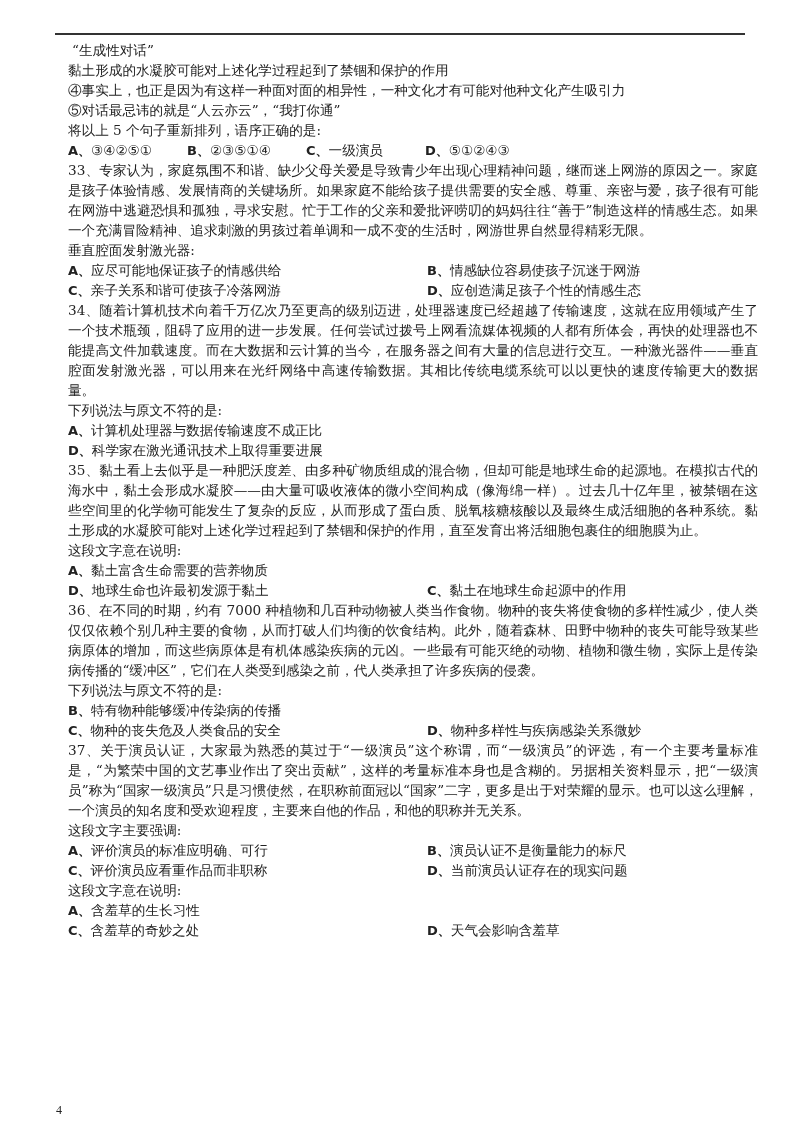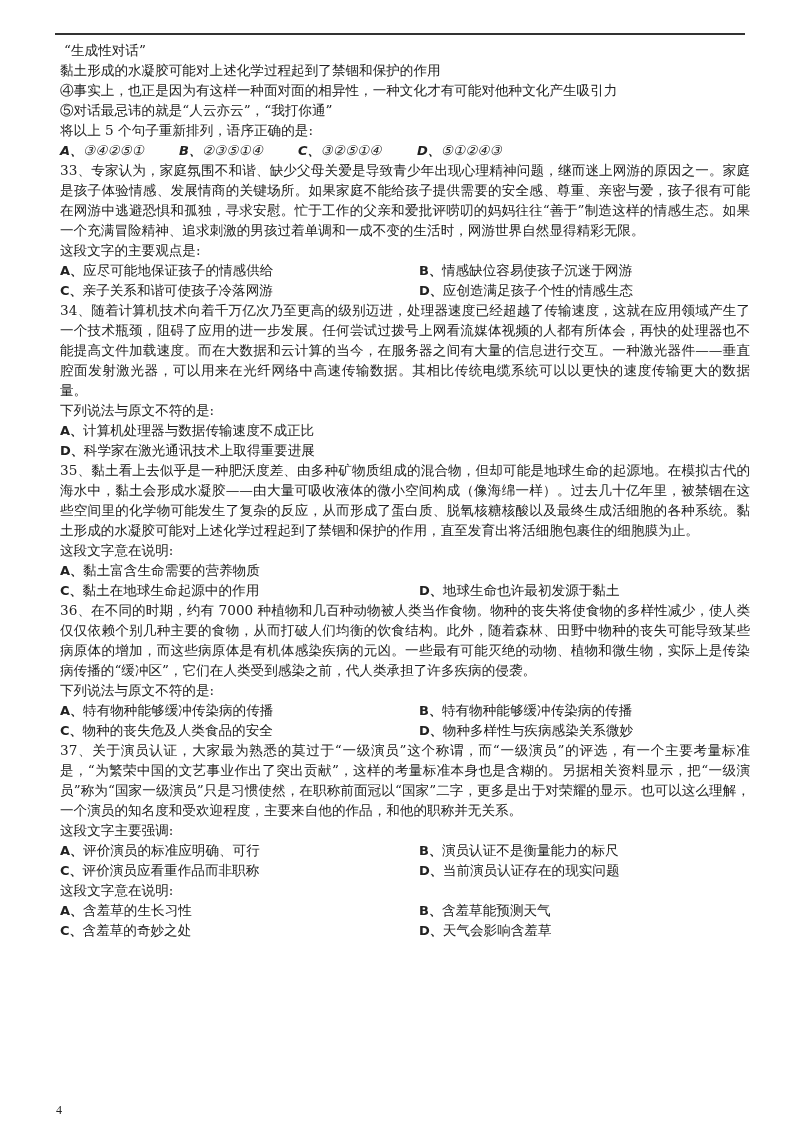--- a/index.html
+++ b/index.html
@@ -1,26 +1,26 @@
 <!DOCTYPE html>
 <html><head>
 <meta charset="utf-8">
 <style>
   html, body { margin: 0; padding: 0; background: #ffffff; }
   body { width: 800px; height: 1132px; position: relative; overflow: hidden;
          font-family: "DejaVu Serif", "Liberation Serif", serif; color: #222; }
   .rule { position: absolute; left: 55px; top: 33px; width: 690px; height: 2px; background: #333; }
-  .content { position: absolute; left: 60px; top: 40px; width: 690px;
+  .content { position: absolute; left: 68px; top: 40px; width: 690px;
              font-size: 13.6px; line-height: 20px; }
   .line { white-space: nowrap; height: 20px; }
   .para { text-align: justify; text-align-last: left; word-break: break-all; }
   .opt-row { display: flex; height: 20px; white-space: nowrap; gap: 28px; }
   .opt-row .opt { width: 337px; }
   .inline-opts { display: flex; height: 20px; white-space: nowrap; }
-  .inline-opts .opt { width: 119px; font-style: italic; }
+  .inline-opts .opt { width: 119px; }
   .lbl { font-family: "DejaVu Sans", "Liberation Sans", sans-serif; font-weight: bold; font-size: 13px; }
   .page-num { position: absolute; left: 56px; top: 1103px; font-size: 12px;
               font-family: "Liberation Serif", serif; }
   .q { }
 </style>
 </head>
 <body>
 
 <div class="rule"></div>
 
@@ -28,28 +28,28 @@
 
   <section>
     <div class="line" style="padding-left:4px">“生成性对话”</div>
     <div class="line">黏土形成的水凝胶可能对上述化学过程起到了禁锢和保护的作用</div>
     <div class="line">④事实上，也正是因为有这样一种面对面的相异性，一种文化才有可能对他种文化产生吸引力</div>
     <div class="line">⑤对话最忌讳的就是“人云亦云”，“我打你通”</div>
     <div class="line">将以上 5 个句子重新排列，语序正确的是:</div>
     <div class="inline-opts">
       <div class="opt"><span class="lbl">A、</span><span>③④②⑤①</span></div>
       <div class="opt"><span class="lbl">B、</span><span>②③⑤①④</span></div>
-      <div class="opt"><span class="lbl">C、</span><span>③②⑤①④</span></div>
+      <div class="opt"><span class="lbl">C、</span><span>一级演员</span></div>
       <div class="opt"><span class="lbl">D、</span><span>⑤①②④③</span></div>
     </div>
   </section>
 
   <section class="q">
     <div class="para"><span>33、</span><span>专家认为，家庭氛围不和谐、缺少父母关爱是导致青少年出现心理精神问题，继而迷上网游的原因之一。家庭是孩子体验情感、发展情商的关键场所。如果家庭不能给孩子提供需要的安全感、尊重、亲密与爱，孩子很有可能在网游中逃避恐惧和孤独，寻求安慰。忙于工作的父亲和爱批评唠叨的妈妈往往“善于”制造这样的情感生态。如果一个充满冒险精神、追求刺激的男孩过着单调和一成不变的生活时，网游世界自然显得精彩无限。</span></div>
-    <div class="line">这段文字的主要观点是:</div>
+    <div class="line">垂直腔面发射激光器:</div>
     <div class="opt-row">
       <div class="opt"><span class="lbl">A、</span><span>应尽可能地保证孩子的情感供给</span></div>
       <div class="opt"><span class="lbl">B、</span><span>情感缺位容易使孩子沉迷于网游</span></div>
     </div>
     <div class="opt-row">
       <div class="opt"><span class="lbl">C、</span><span>亲子关系和谐可使孩子冷落网游</span></div>
       <div class="opt"><span class="lbl">D、</span><span>应创造满足孩子个性的情感生态</span></div>
     </div>
   </section>
 
@@ -64,30 +64,29 @@
     </div>
   </section>
 
   <section class="q">
     <div class="para"><span>35、</span><span>黏土看上去似乎是一种肥沃度差、由多种矿物质组成的混合物，但却可能是地球生命的起源地。在模拟古代的海水中，黏土会形成水凝胶——由大量可吸收液体的微小空间构成（像海绵一样）。过去几十亿年里，被禁锢在这些空间里的化学物可能发生了复杂的反应，从而形成了蛋白质、脱氧核糖核酸以及最终生成活细胞的各种系统。黏土形成的水凝胶可能对上述化学过程起到了禁锢和保护的作用，直至发育出将活细胞包裹住的细胞膜为止。</span></div>
     <div class="line">这段文字意在说明:</div>
     <div class="opt-row">
       <div class="opt"><span class="lbl">A、</span><span>黏土富含生命需要的营养物质</span></div>
     </div>
     <div class="opt-row">
+      <div class="opt"><span class="lbl">D、</span><span>地球生命也许最初发源于黏土</span></div>
       <div class="opt"><span class="lbl">C、</span><span>黏土在地球生命起源中的作用</span></div>
-      <div class="opt"><span class="lbl">D、</span><span>地球生命也许最初发源于黏土</span></div>
     </div>
   </section>
 
   <section class="q">
     <div class="para"><span>36、</span><span>在不同的时期，约有 7000 种植物和几百种动物被人类当作食物。物种的丧失将使食物的多样性减少，使人类仅仅依赖个别几种主要的食物，从而打破人们均衡的饮食结构。此外，随着森林、田野中物种的丧失可能导致某些病原体的增加，而这些病原体是有机体感染疾病的元凶。一些最有可能灭绝的动物、植物和微生物，实际上是传染病传播的“缓冲区”，它们在人类受到感染之前，代人类承担了许多疾病的侵袭。</span></div>
     <div class="line">下列说法与原文不符的是:</div>
     <div class="opt-row">
-      <div class="opt"><span class="lbl">A、</span><span>特有物种能够缓冲传染病的传播</span></div>
       <div class="opt"><span class="lbl">B、</span><span>特有物种能够缓冲传染病的传播</span></div>
     </div>
     <div class="opt-row">
       <div class="opt"><span class="lbl">C、</span><span>物种的丧失危及人类食品的安全</span></div>
       <div class="opt"><span class="lbl">D、</span><span>物种多样性与疾病感染关系微妙</span></div>
     </div>
   </section>
 
   <section class="q">
     <div class="para"><span>37、</span><span>关于演员认证，大家最为熟悉的莫过于“一级演员”这个称谓，而“一级演员”的评选，有一个主要考量标准是，“为繁荣中国的文艺事业作出了突出贡献”，这样的考量标准本身也是含糊的。另据相关资料显示，把“一级演员”称为“国家一级演员”只是习惯使然，在职称前面冠以“国家”二字，更多是出于对荣耀的显示。也可以这么理解，一个演员的知名度和受欢迎程度，主要来自他的作品，和他的职称并无关系。</span></div>
@@ -99,21 +98,20 @@
     <div class="opt-row">
       <div class="opt"><span class="lbl">C、</span><span>评价演员应看重作品而非职称</span></div>
       <div class="opt"><span class="lbl">D、</span><span>当前演员认证存在的现实问题</span></div>
     </div>
   </section>
 
   <section class="q">
     <div class="line">这段文字意在说明:</div>
     <div class="opt-row">
       <div class="opt"><span class="lbl">A、</span><span>含羞草的生长习性</span></div>
-      <div class="opt"><span class="lbl">B、</span><span>含羞草能预测天气</span></div>
     </div>
     <div class="opt-row">
       <div class="opt"><span class="lbl">C、</span><span>含羞草的奇妙之处</span></div>
       <div class="opt"><span class="lbl">D、</span><span>天气会影响含羞草</span></div>
     </div>
   </section>
 
 
 </div>
 

